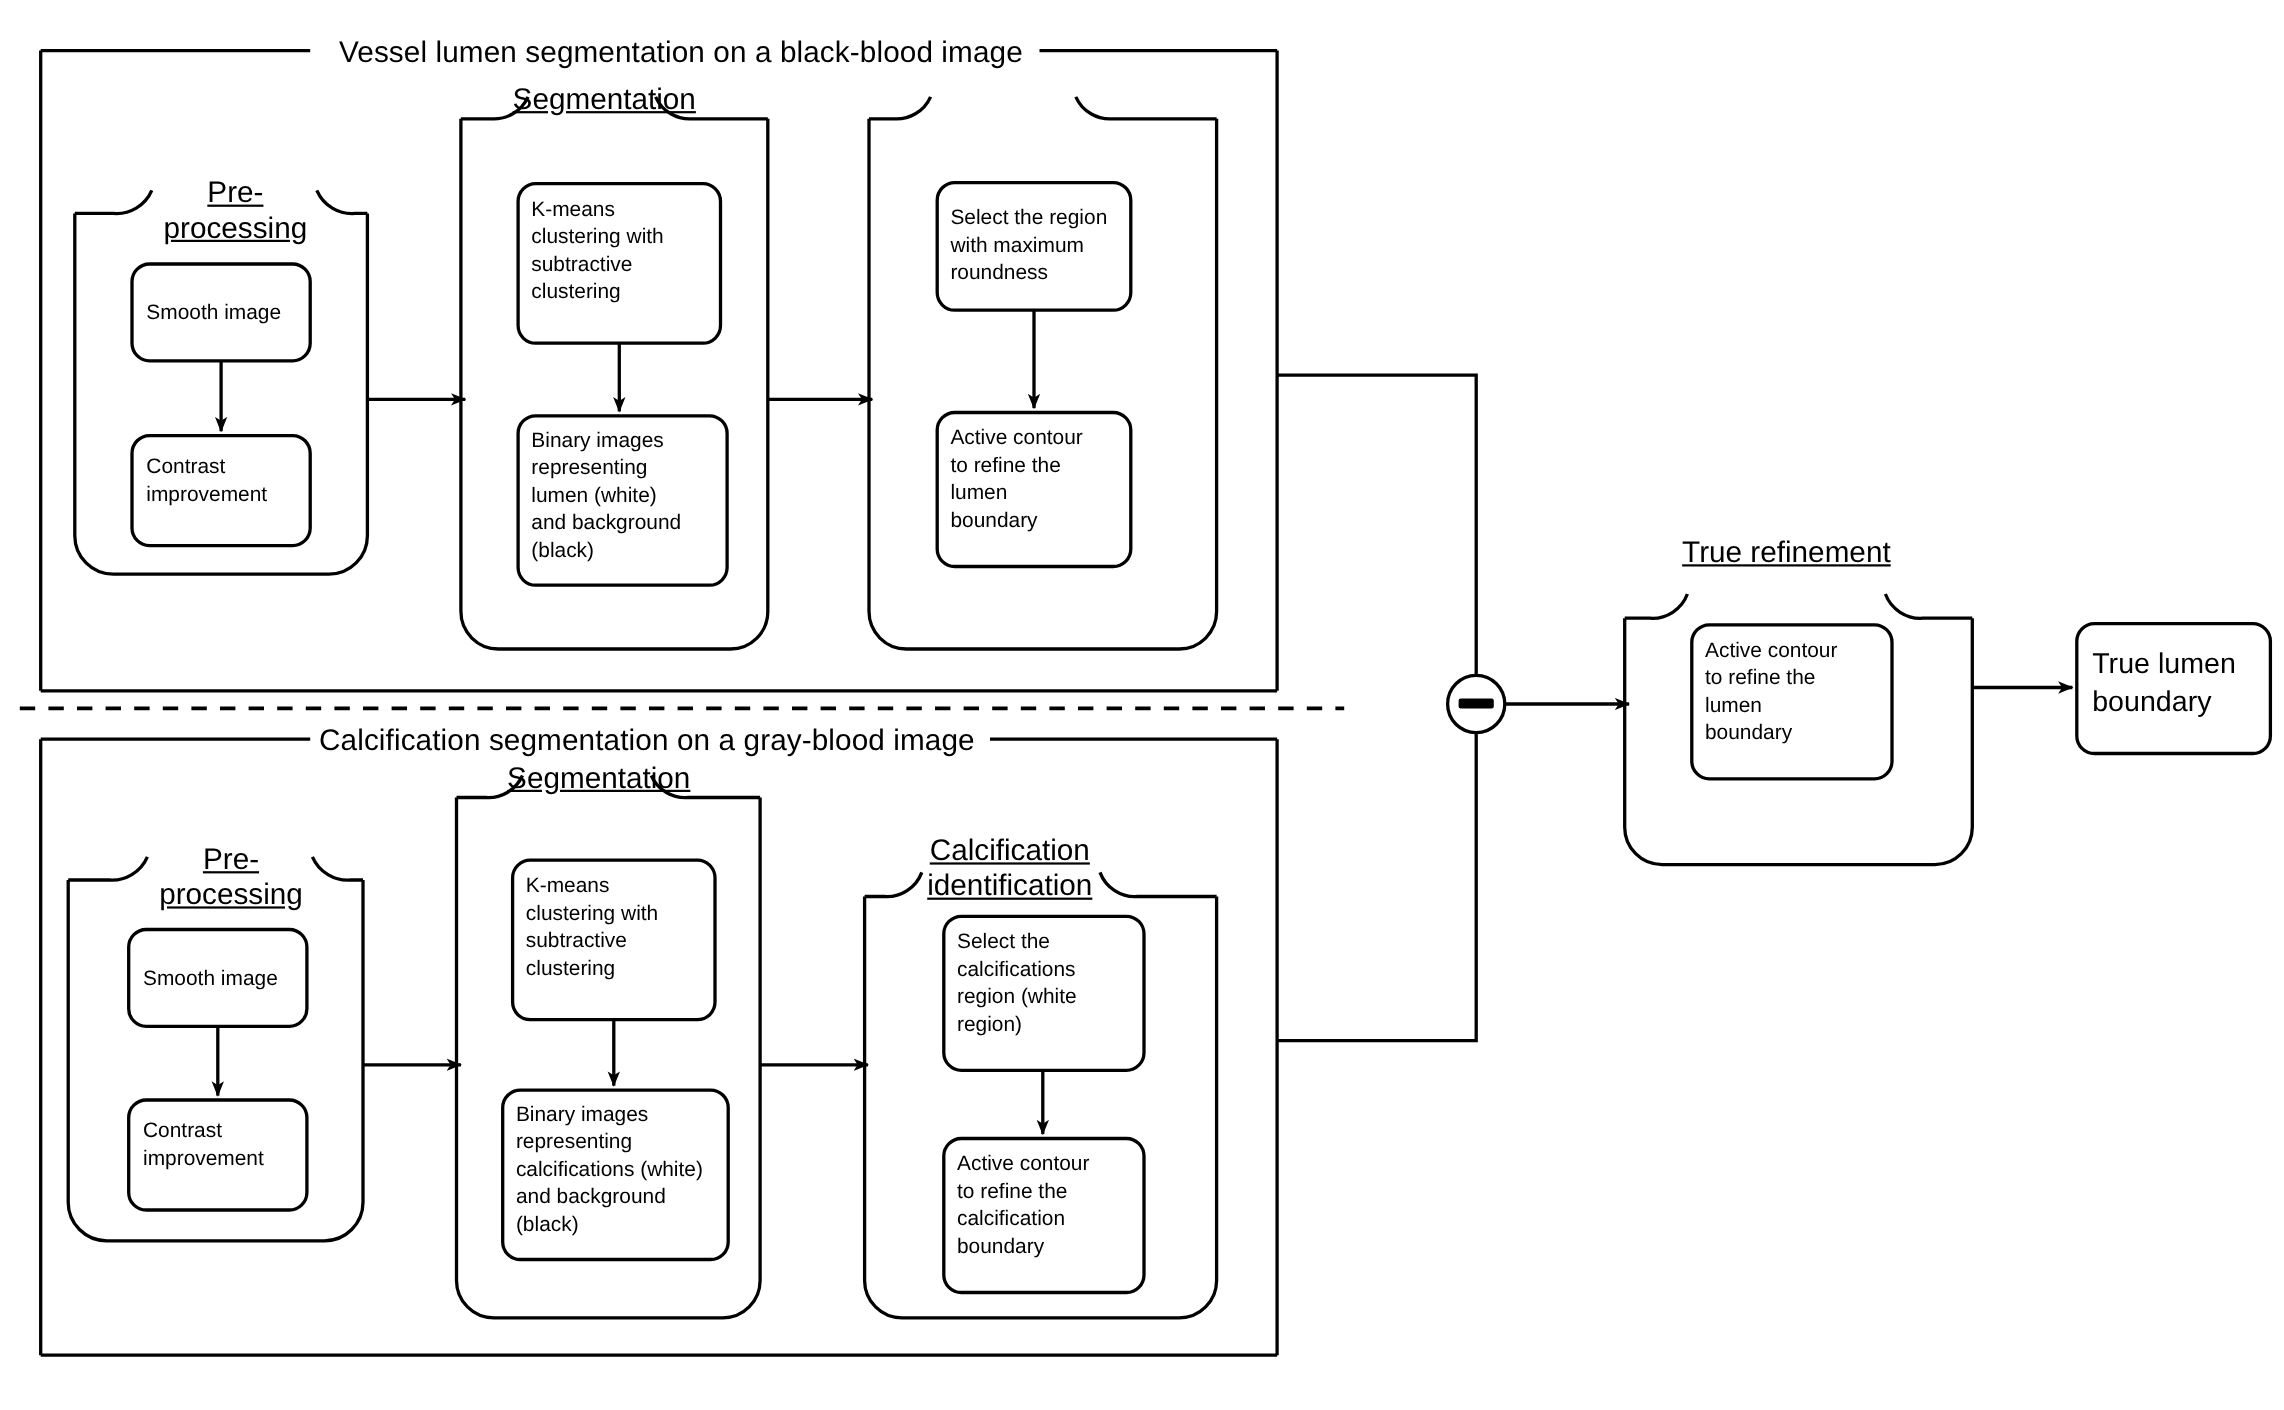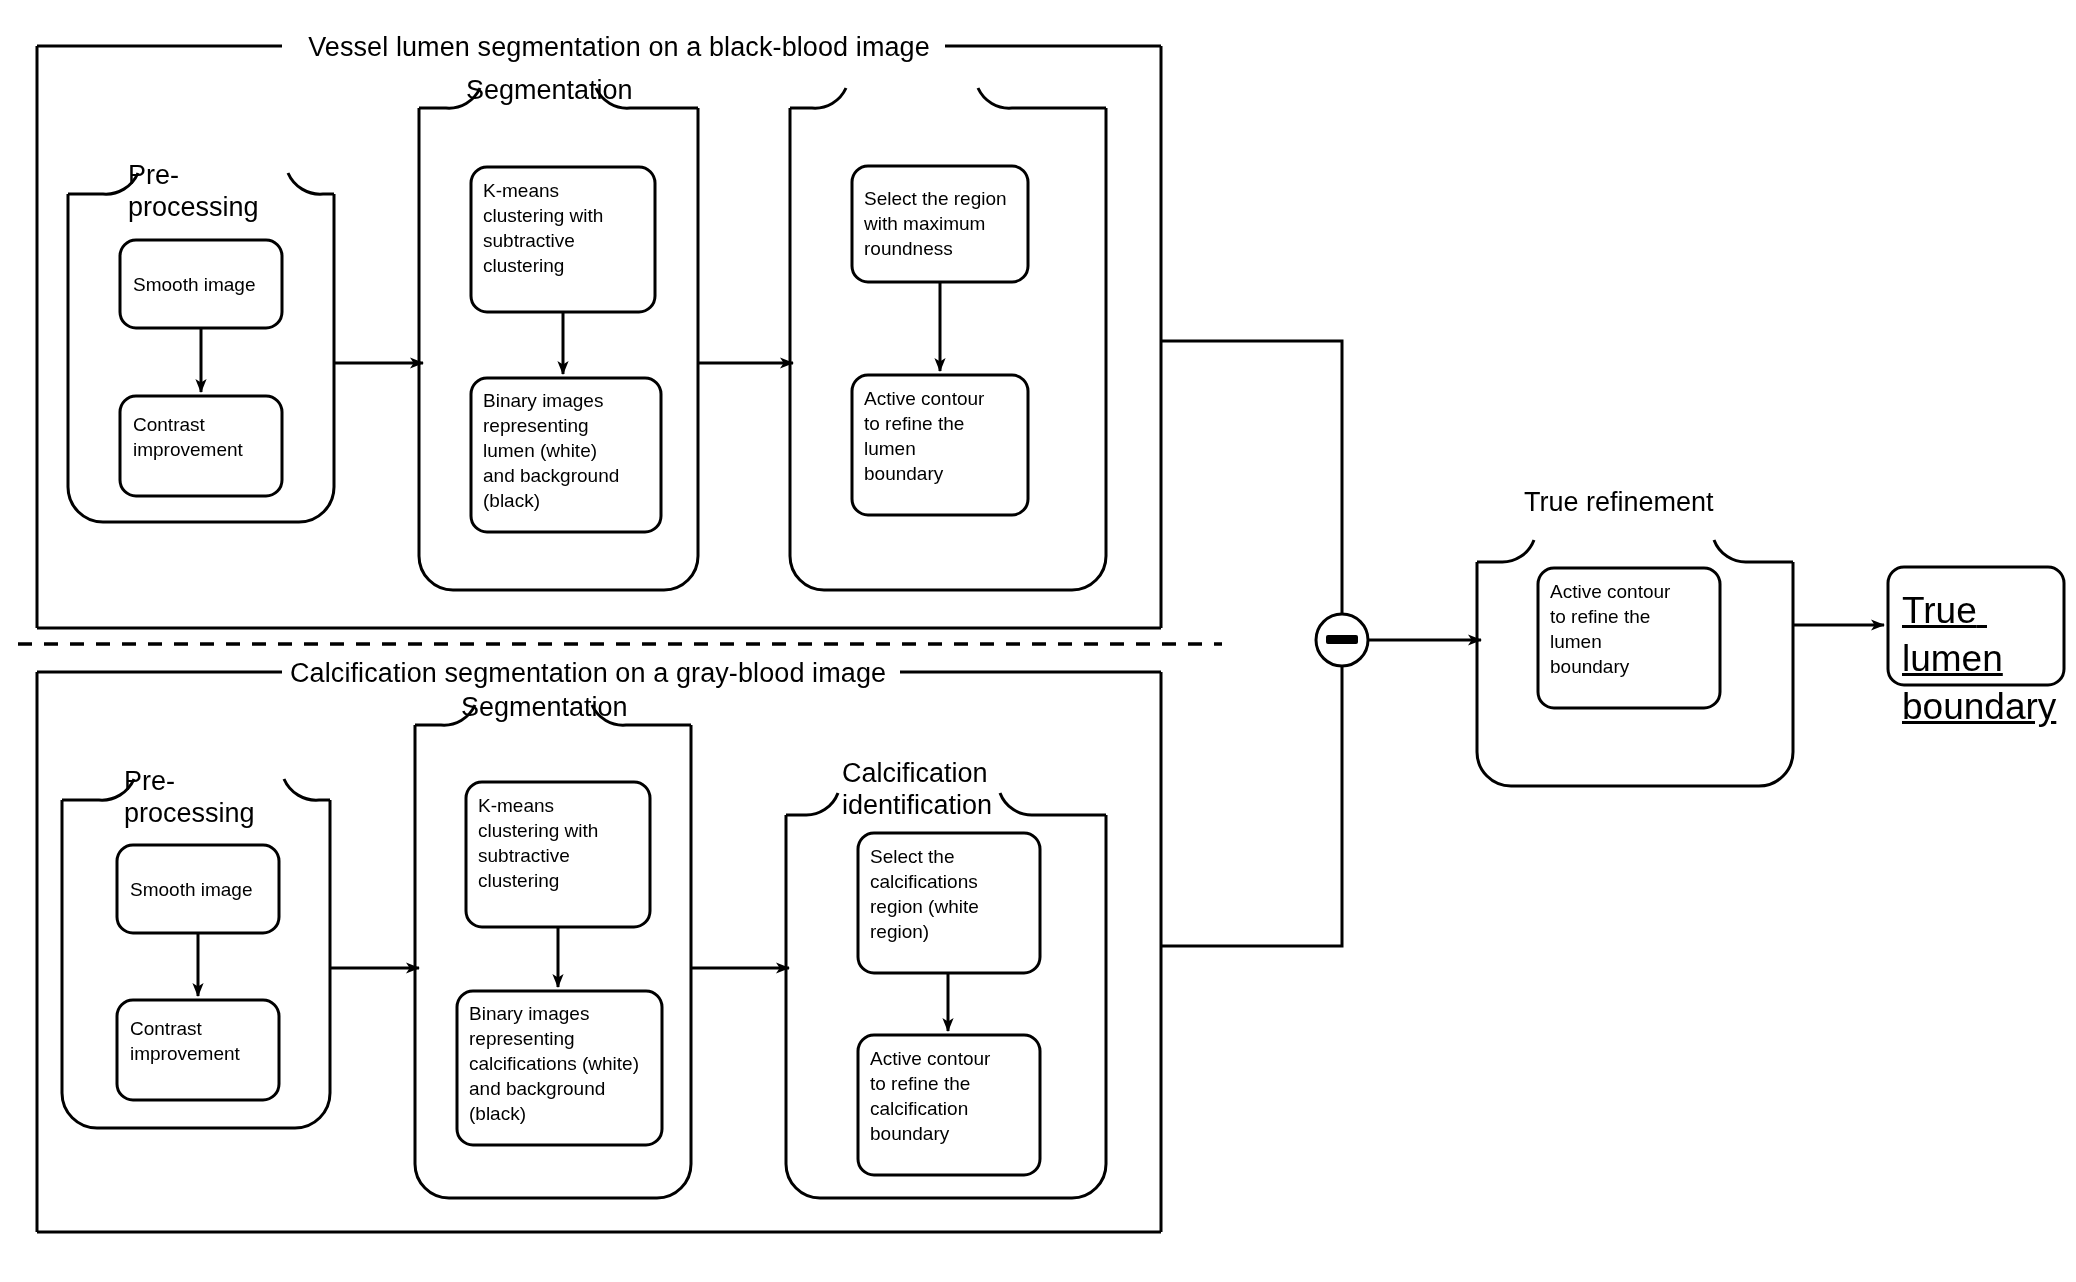--- a/index.html
+++ b/index.html
@@ -5,23 +5,23 @@
   html,body{margin:0;padding:0;background:#ffffff;}
   body{width:2076px;height:1282px;font-family:"Liberation Sans", sans-serif;}
   #stage{position:relative;width:2076px;height:1282px;background:#ffffff;overflow:hidden;}
   svg.canvas{position:absolute;left:0;top:0;width:2076px;height:1282px;}
   .stroke{fill:none;stroke:#000000;stroke-width:3;}
   .dashline{fill:none;stroke:#000000;stroke-width:3.4;stroke-dasharray:14 12;}
   .nodebox{fill:#ffffff;stroke:#000000;stroke-width:3;}
   .arrowline{fill:none;stroke:#000000;stroke-width:3;}
   .lbl{position:absolute;color:#000;font-family:"Liberation Sans", sans-serif;white-space:pre-wrap;}
   .panel-title{font-size:27px;line-height:1.18;letter-spacing:0.1px;}
-  .group-title{font-size:27px;line-height:1.18;text-align:left;}
+  .group-title{font-size:27px;line-height:1.18;text-align:center;text-decoration:underline;}
   .node-text{font-size:19px;line-height:1.32;}
-  .result-text{font-size:37px;line-height:1.3;text-decoration:underline;}
+  .result-text{font-size:26px;line-height:1.3;}
 </style>
 </head>
 <body>
 
 <div id="stage">
 
   <svg class="canvas" viewBox="0 0 2076 1282">
     <defs>
       <marker id="arr" markerWidth="14" markerHeight="12" refX="13" refY="6" orient="auto" markerUnits="userSpaceOnUse">
         <path d="M0,0.4 L14,6 L0,11.6 L3.6,6 Z" fill="#000000"></path>

